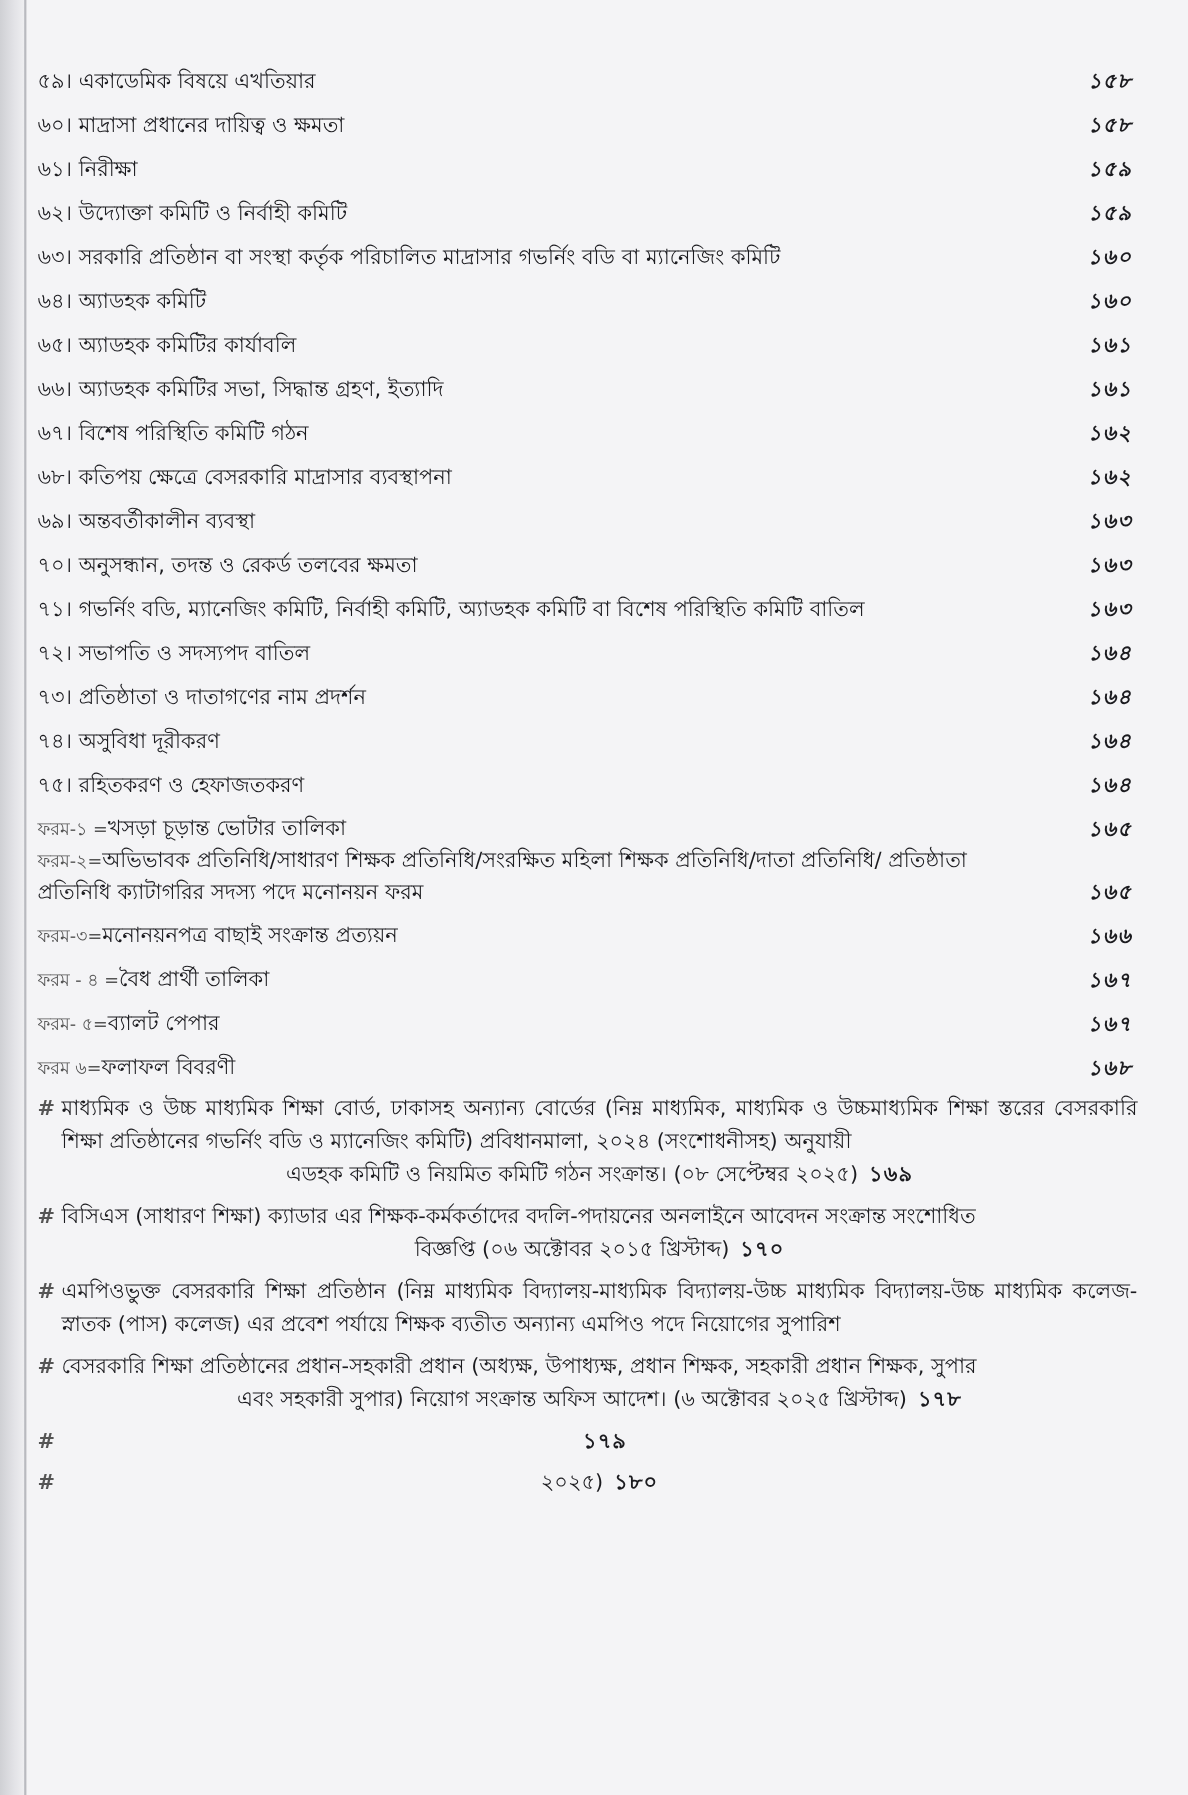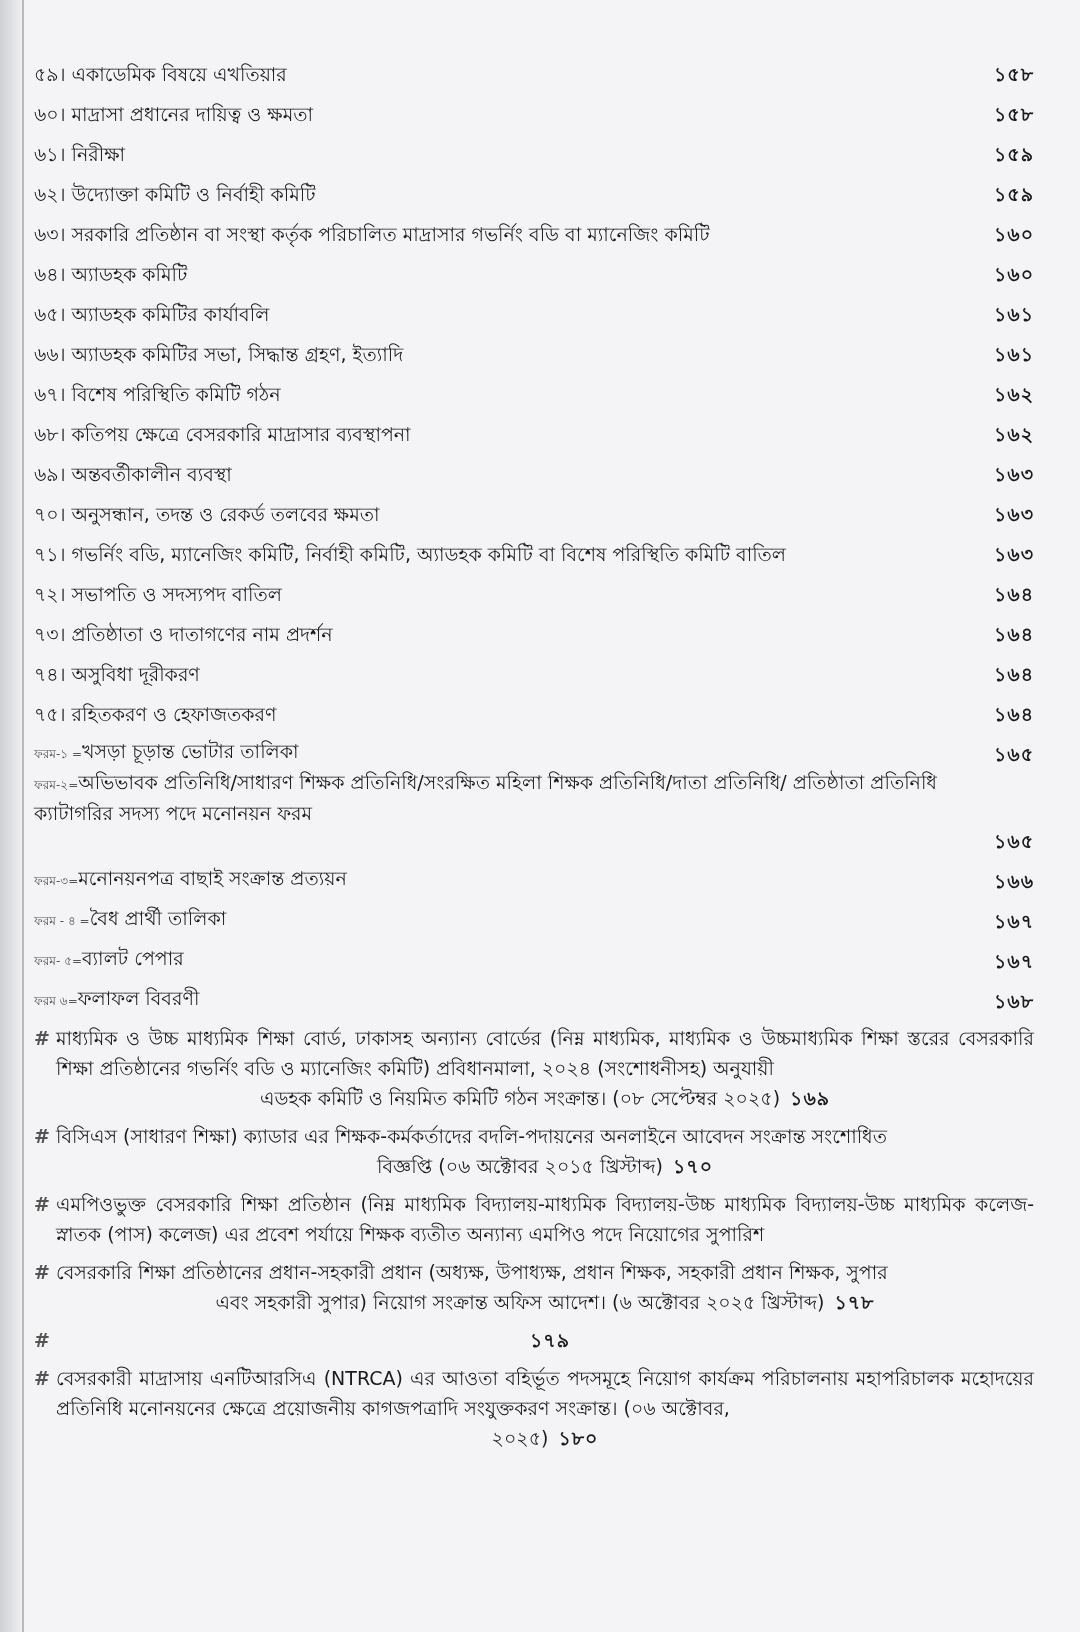--- a/index.html
+++ b/index.html
@@ -17,24 +17,24 @@
   .gutter-line {
     position: absolute; left: 22px; top: 0; width: 2px; height: 1632px;
     background: #b9babf;
   }
   .page { position: absolute; left: 34px; top: 48px; width: 1000px; }
   .row {
     display: flex; align-items: flex-end; justify-content: space-between;
     font-size: 19px; line-height: 28px;
   }
   .row .title { flex: 1; padding-right: 40px; }
-  .row .pg { width: 50px; text-align: right; font-weight: 600; letter-spacing: 1px; flex-shrink: 0; }
+  .row .pg { width: 50px; text-align: center; font-weight: 600; letter-spacing: 1px; flex-shrink: 0; font-style: italic; }
   .sec { height: 40px; }
   .form .title { color: #1b1b1f; }
-  .form .lbl { color: #555; font-size: 12px; }
+  .form .lbl { color: #555; font-size: 16px; }
   .notice { display: flex; margin-top: 8px; font-size: 19px; line-height: 30px; }
   .notice .hash { width: 22px; flex-shrink: 0; color: #555; font-weight: 700; }
   .notice .body { flex: 1; text-align: justify; }
   .notice .tail { display: flex; justify-content: center; }
   .notice .tail .pg { width: 50px; text-align: right; font-weight: 600; letter-spacing: 1px; flex-shrink: 0; }
 </style>
 </head>
 <body>
 
 <div class="gutter"></div>
@@ -106,21 +106,21 @@
       <span class="pg">১৬৪</span>
     </div>
     <div class="row sec">
       <span class="title"><span>৭৫।</span> <span>রহিতকরণ ও হেফাজতকরণ</span></span>
       <span class="pg">১৬৪</span>
     </div>
     <div class="row form" style="min-height: 40px;">
       <span class="title"><span class="lbl">ফরম-১ =</span><span>খসড়া চূড়ান্ত ভোটার তালিকা</span></span>
       <span class="pg">১৬৫</span>
     </div>
-    <div class="row form" style="min-height: 40px; flex-direction: column;">
+    <div class="row form" style="min-height: 40px;">
       <span class="title"><span class="lbl">ফরম-২=</span><span>অভিভাবক প্রতিনিধি/সাধারণ শিক্ষক প্রতিনিধি/সংরক্ষিত মহিলা শিক্ষক প্রতিনিধি/দাতা প্রতিনিধি/ প্রতিষ্ঠাতা প্রতিনিধি ক্যাটাগরির সদস্য পদে মনোনয়ন ফরম</span></span>
       <span class="pg">১৬৫</span>
     </div>
     <div class="row form" style="min-height: 40px;">
       <span class="title"><span class="lbl">ফরম-৩=</span><span>মনোনয়নপত্র বাছাই সংক্রান্ত প্রত্যয়ন</span></span>
       <span class="pg">১৬৬</span>
     </div>
     <div class="row form" style="min-height: 40px;">
       <span class="title"><span class="lbl">ফরম - ৪ =</span><span>বৈধ প্রার্থী তালিকা</span></span>
       <span class="pg">১৬৭</span>
@@ -173,20 +173,19 @@
       <span class="hash">#</span>
       <div class="body">
         <div class="tail">
           <span class="pg">১৭৯</span>
         </div>
       </div>
     </div>
     <div class="notice">
       <span class="hash">#</span>
       <div class="body">
-        <div>বেসরকারী মাদ্রাসায় এনটিআরসিএ (NTRCA) এর আওতা বহির্ভূত পদসমূহে নিয়োগ কার্যক্রম পরিচালনায় মহাপরিচালক মহোদয়ের প্রতিনিধি মনোনয়নের ক্ষেত্রে প্রয়োজনীয় কাগজপত্রাদি সংযুক্তকরণ সংক্রান্ত। (০৬ অক্টোবর,</div>
         <div class="tail">
           <span>২০২৫)</span>
           <span class="pg">১৮০</span>
         </div>
       </div>
     </div>
   </div>
 
 </body></html>

